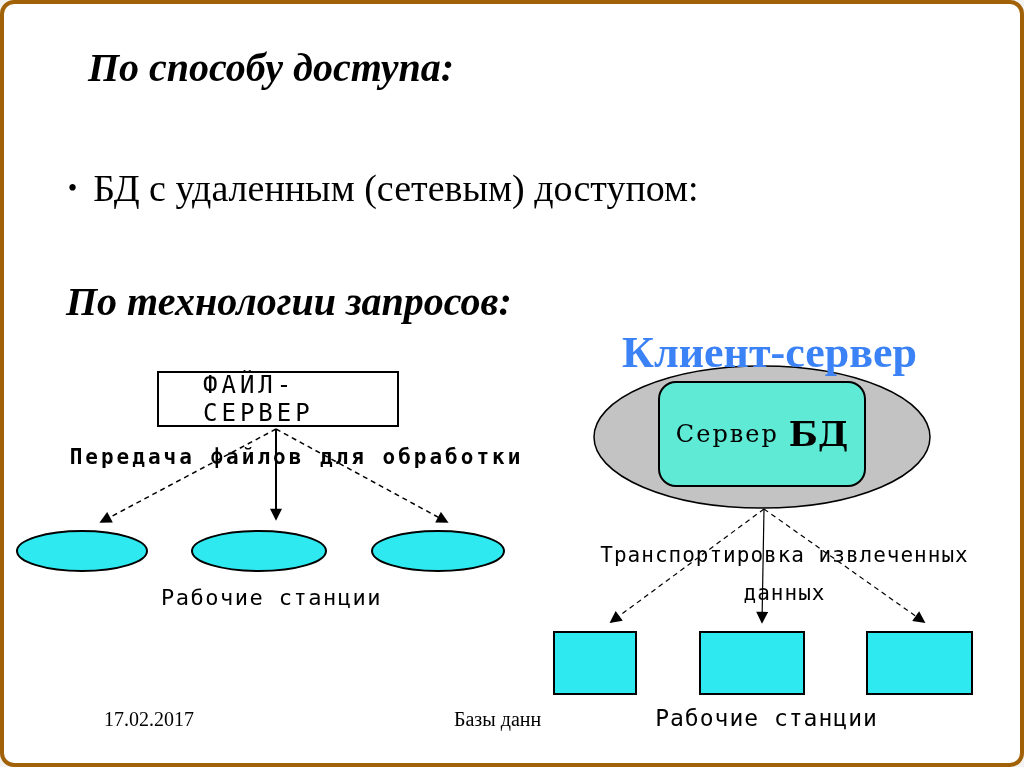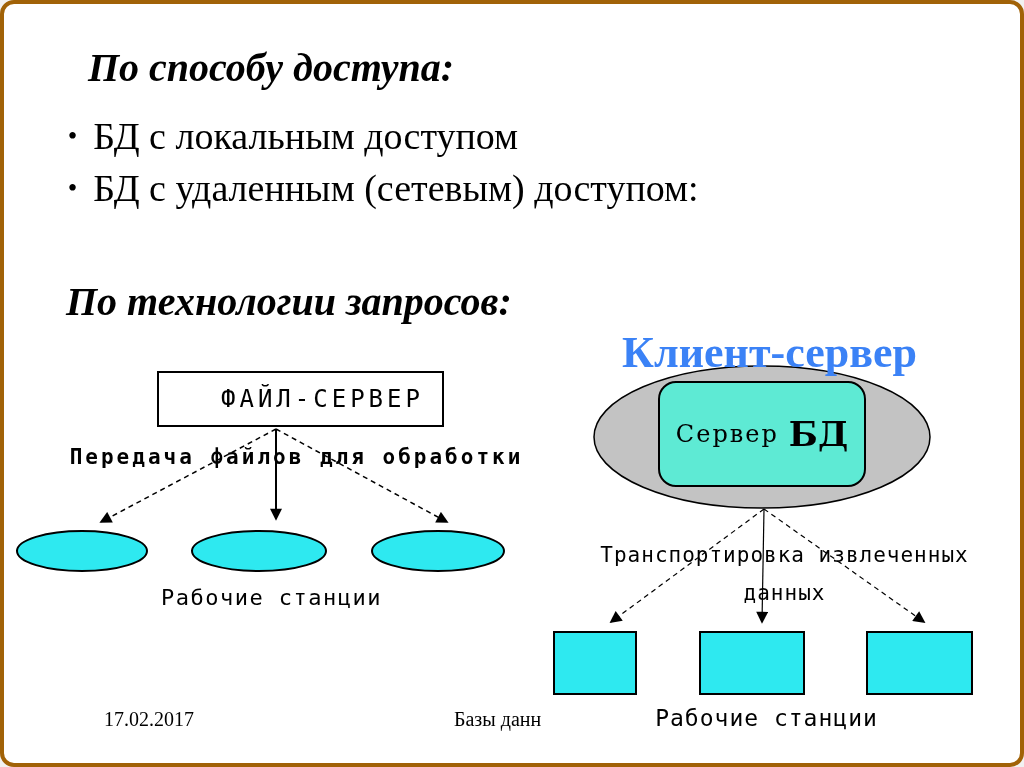--- a/index.html
+++ b/index.html
@@ -42,21 +42,21 @@
     transform: scale(0.72);
   }
   .diagram-label {
     font-family: "DejaVu Sans Mono", "Liberation Mono", monospace;
     color: #000;
     text-align: center;
     white-space: nowrap;
   }
   .server-box {
     left: 153px; top: 367px;
-    width: 287px; height: 56px;
+    width: 242px; height: 56px;
     border: 2px solid #000;
     background: #fff;
     display: flex;
     align-items: center;
     justify-content: center;
     font-family: "DejaVu Sans Mono", "Liberation Mono", monospace;
     font-size: 24px;
     letter-spacing: 4px;
     color: #000;
     box-sizing: border-box;
@@ -136,23 +136,20 @@
 
     <g>
       <rect x="550" y="628" width="82" height="62" stroke="#000" stroke-width="2" fill="#2ee9f0"></rect>
       <rect x="696" y="628" width="104" height="62" stroke="#000" stroke-width="2" fill="#2ee9f0"></rect>
       <rect x="863" y="628" width="105" height="62" stroke="#000" stroke-width="2" fill="#2ee9f0"></rect>
     </g>
   </svg>
 
   <div class="abs heading" style="left:84px; top:40px;">По способу доступа:</div>
 
-  <div class="abs bullet-line" style="left:62px; top:110px;">
-    <span class="bullet-char">•</span><span>БД с локальным доступом</span>
-  </div>
   <div class="abs bullet-line" style="left:62px; top:162px;">
     <span class="bullet-char">•</span><span>БД с удаленным (сетевым) доступом:</span>
   </div>
 
   <div class="abs heading" style="left:62px; top:274px;">По технологии запросов:</div>
 
   <div class="abs server-box">ФАЙЛ-СЕРВЕР</div>
 
   <div class="abs diagram-label" style="left:40px; top:441px; width:505px; font-size:21px; letter-spacing:3px;font-weight:bold;">Передача файлов для обработки</div>
 

